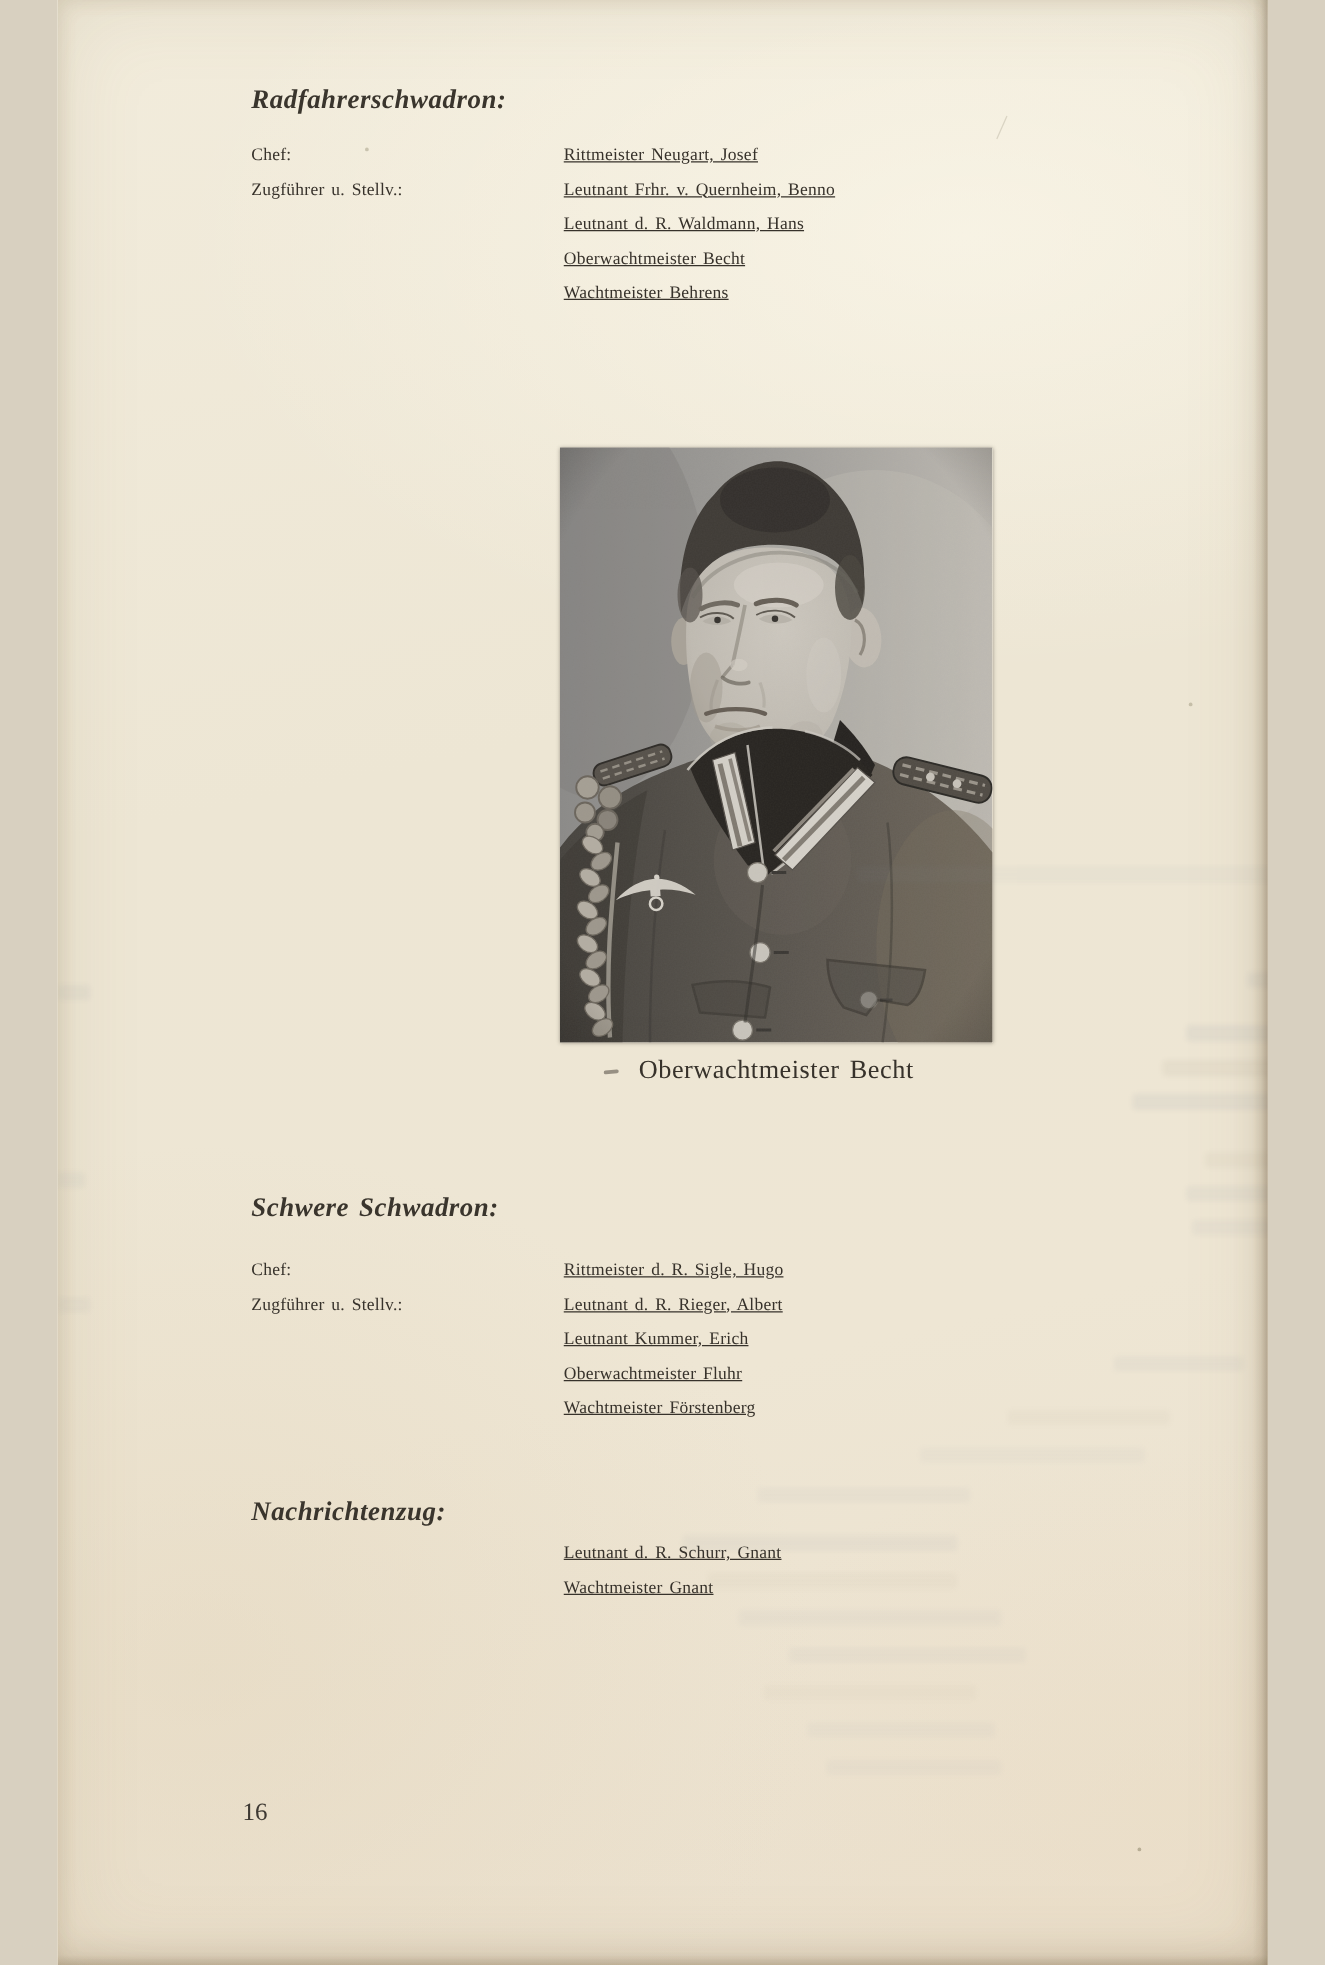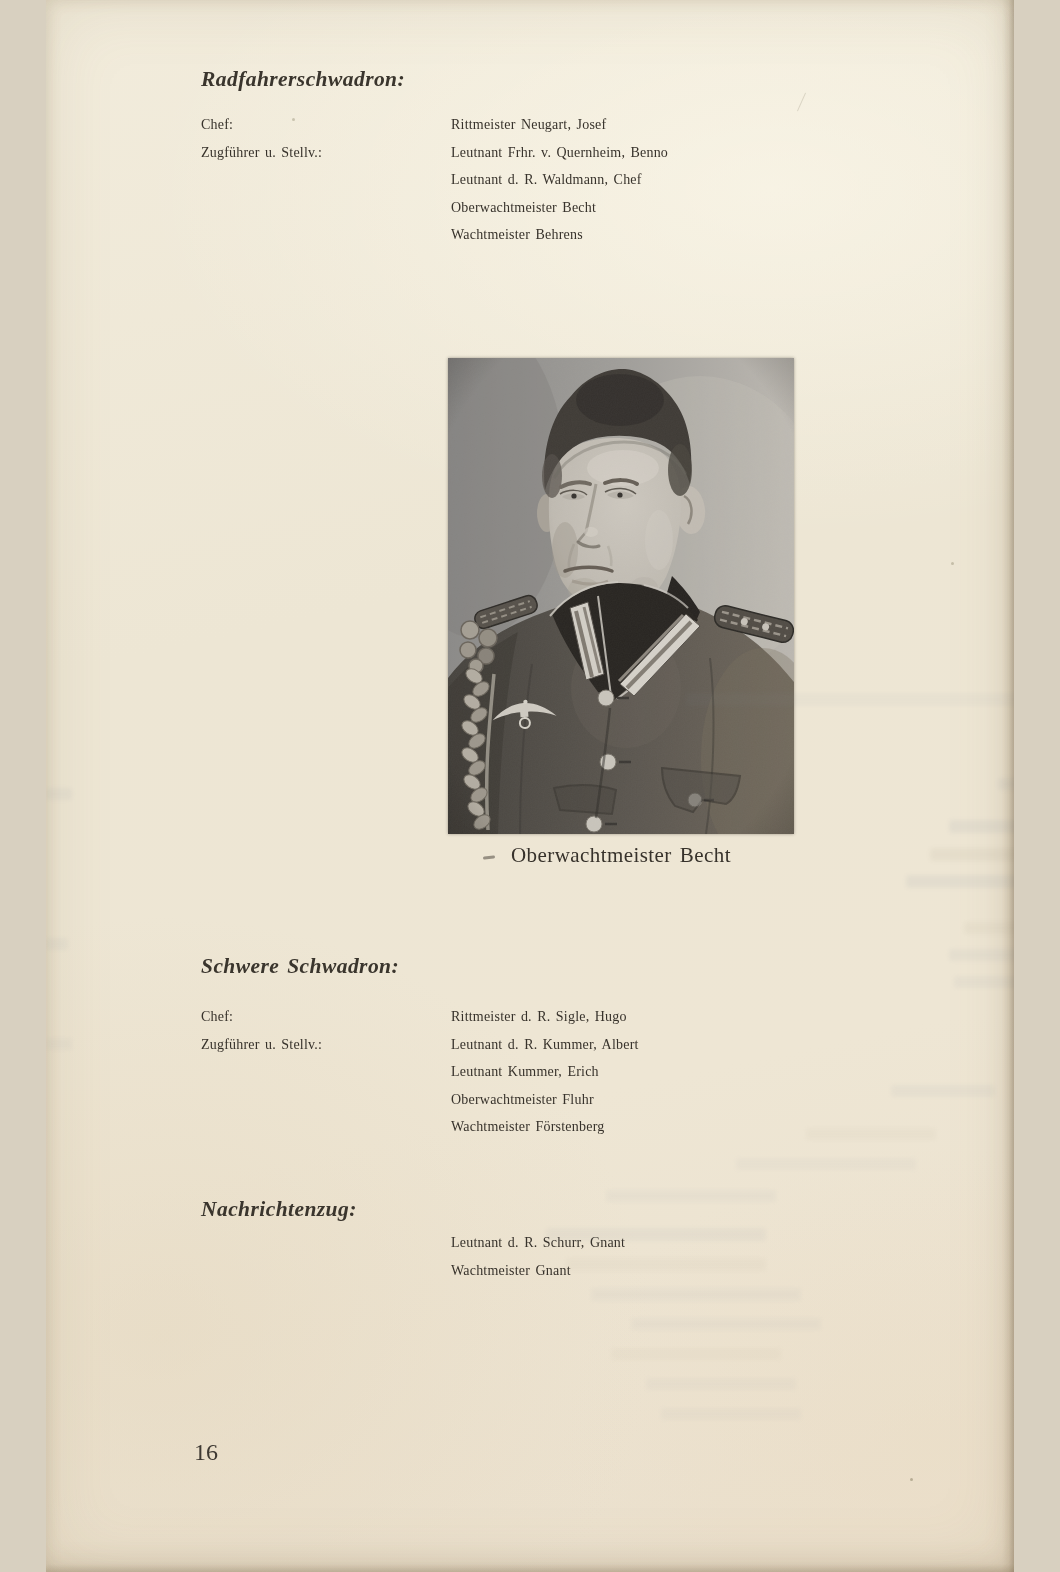--- a/index.html
+++ b/index.html
@@ -24,26 +24,26 @@
 
   .heading{
     position:absolute;left:155px;
     font-style:italic;font-weight:600;
     font-size:21.5px;line-height:27px;letter-spacing:0.02em;word-spacing:0.1em;
     color:#3a352d;
   }
   .roster{position:absolute;left:155px;font-size:14px;line-height:27.5px;letter-spacing:0.015em;word-spacing:0.12em;}
   .roster .row{display:flex;align-items:flex-start;}
   .roster .label{width:250px;flex:none;}
-  .roster .names div{white-space:nowrap;}
+  .roster .names div{white-space:nowrap;text-decoration:underline;}
   .caption{
     position:absolute;left:402px;top:843px;width:346px;
     text-align:center;font-size:21px;letter-spacing:0.02em;word-spacing:0.12em;
   }
-  .page-number{position:absolute;left:148px;top:1439px;font-size:24px;color:#3e3933;}
+  .page-number{position:absolute;left:148px;top:1439px;font-size:20px;color:#3e3933;}
 
   .portrait{position:absolute;left:402px;top:358px;width:346px;height:476px;margin:0;
     box-shadow:0 0 3px rgba(60,54,45,0.45);}
   .portrait svg{display:block;}
 
   .ghost{position:absolute;background:#87909e;filter:blur(2px);border-radius:3px;}
   .ghost.warm{background:#a39a86;}
   .speck{position:absolute;border-radius:50%;background:#6b6346;}
   .scratch{position:absolute;background:rgba(125,113,94,0.45);}
   .stray-dash{position:absolute;left:437px;top:856px;width:12px;height:3px;border-radius:2px;
@@ -59,21 +59,21 @@
     <div class="row">
       <div class="label">Chef:</div>
       <div class="names">
         <div>Rittmeister Neugart, Josef</div>
       </div>
     </div>
     <div class="row">
       <div class="label">Zugführer u. Stellv.:</div>
       <div class="names">
         <div>Leutnant Frhr. v. Quernheim, Benno</div>
-        <div>Leutnant d. R. Waldmann, Chef</div>
+        <div>Leutnant d. R. Waldmann, Hans</div>
         <div>Oberwachtmeister Becht</div>
         <div>Wachtmeister Behrens</div>
       </div>
     </div>
   </div>
 
   <figure class="portrait">
     <svg width="346" height="476" viewBox="0 0 346 476" role="img" aria-label="Black-and-white portrait photograph of a uniformed NCO with aiguillette, collar patches and breast eagle">
       <defs>
         <linearGradient id="bgGrad" x1="0" y1="0" x2="1" y2="0">
@@ -234,21 +234,21 @@
   <div class="roster" style="top:1003px;">
     <div class="row">
       <div class="label">Chef:</div>
       <div class="names">
         <div>Rittmeister d. R. Sigle, Hugo</div>
       </div>
     </div>
     <div class="row">
       <div class="label">Zugführer u. Stellv.:</div>
       <div class="names">
-        <div>Leutnant d. R. Kummer, Albert</div>
+        <div>Leutnant d. R. Rieger, Albert</div>
         <div>Leutnant Kummer, Erich</div>
         <div>Oberwachtmeister Fluhr</div>
         <div>Wachtmeister Förstenberg</div>
       </div>
     </div>
   </div>
 
   <div class="heading" style="top:1196px;">Nachrichtenzug:</div>
   <div class="roster" style="top:1229px;">
     <div class="row">

